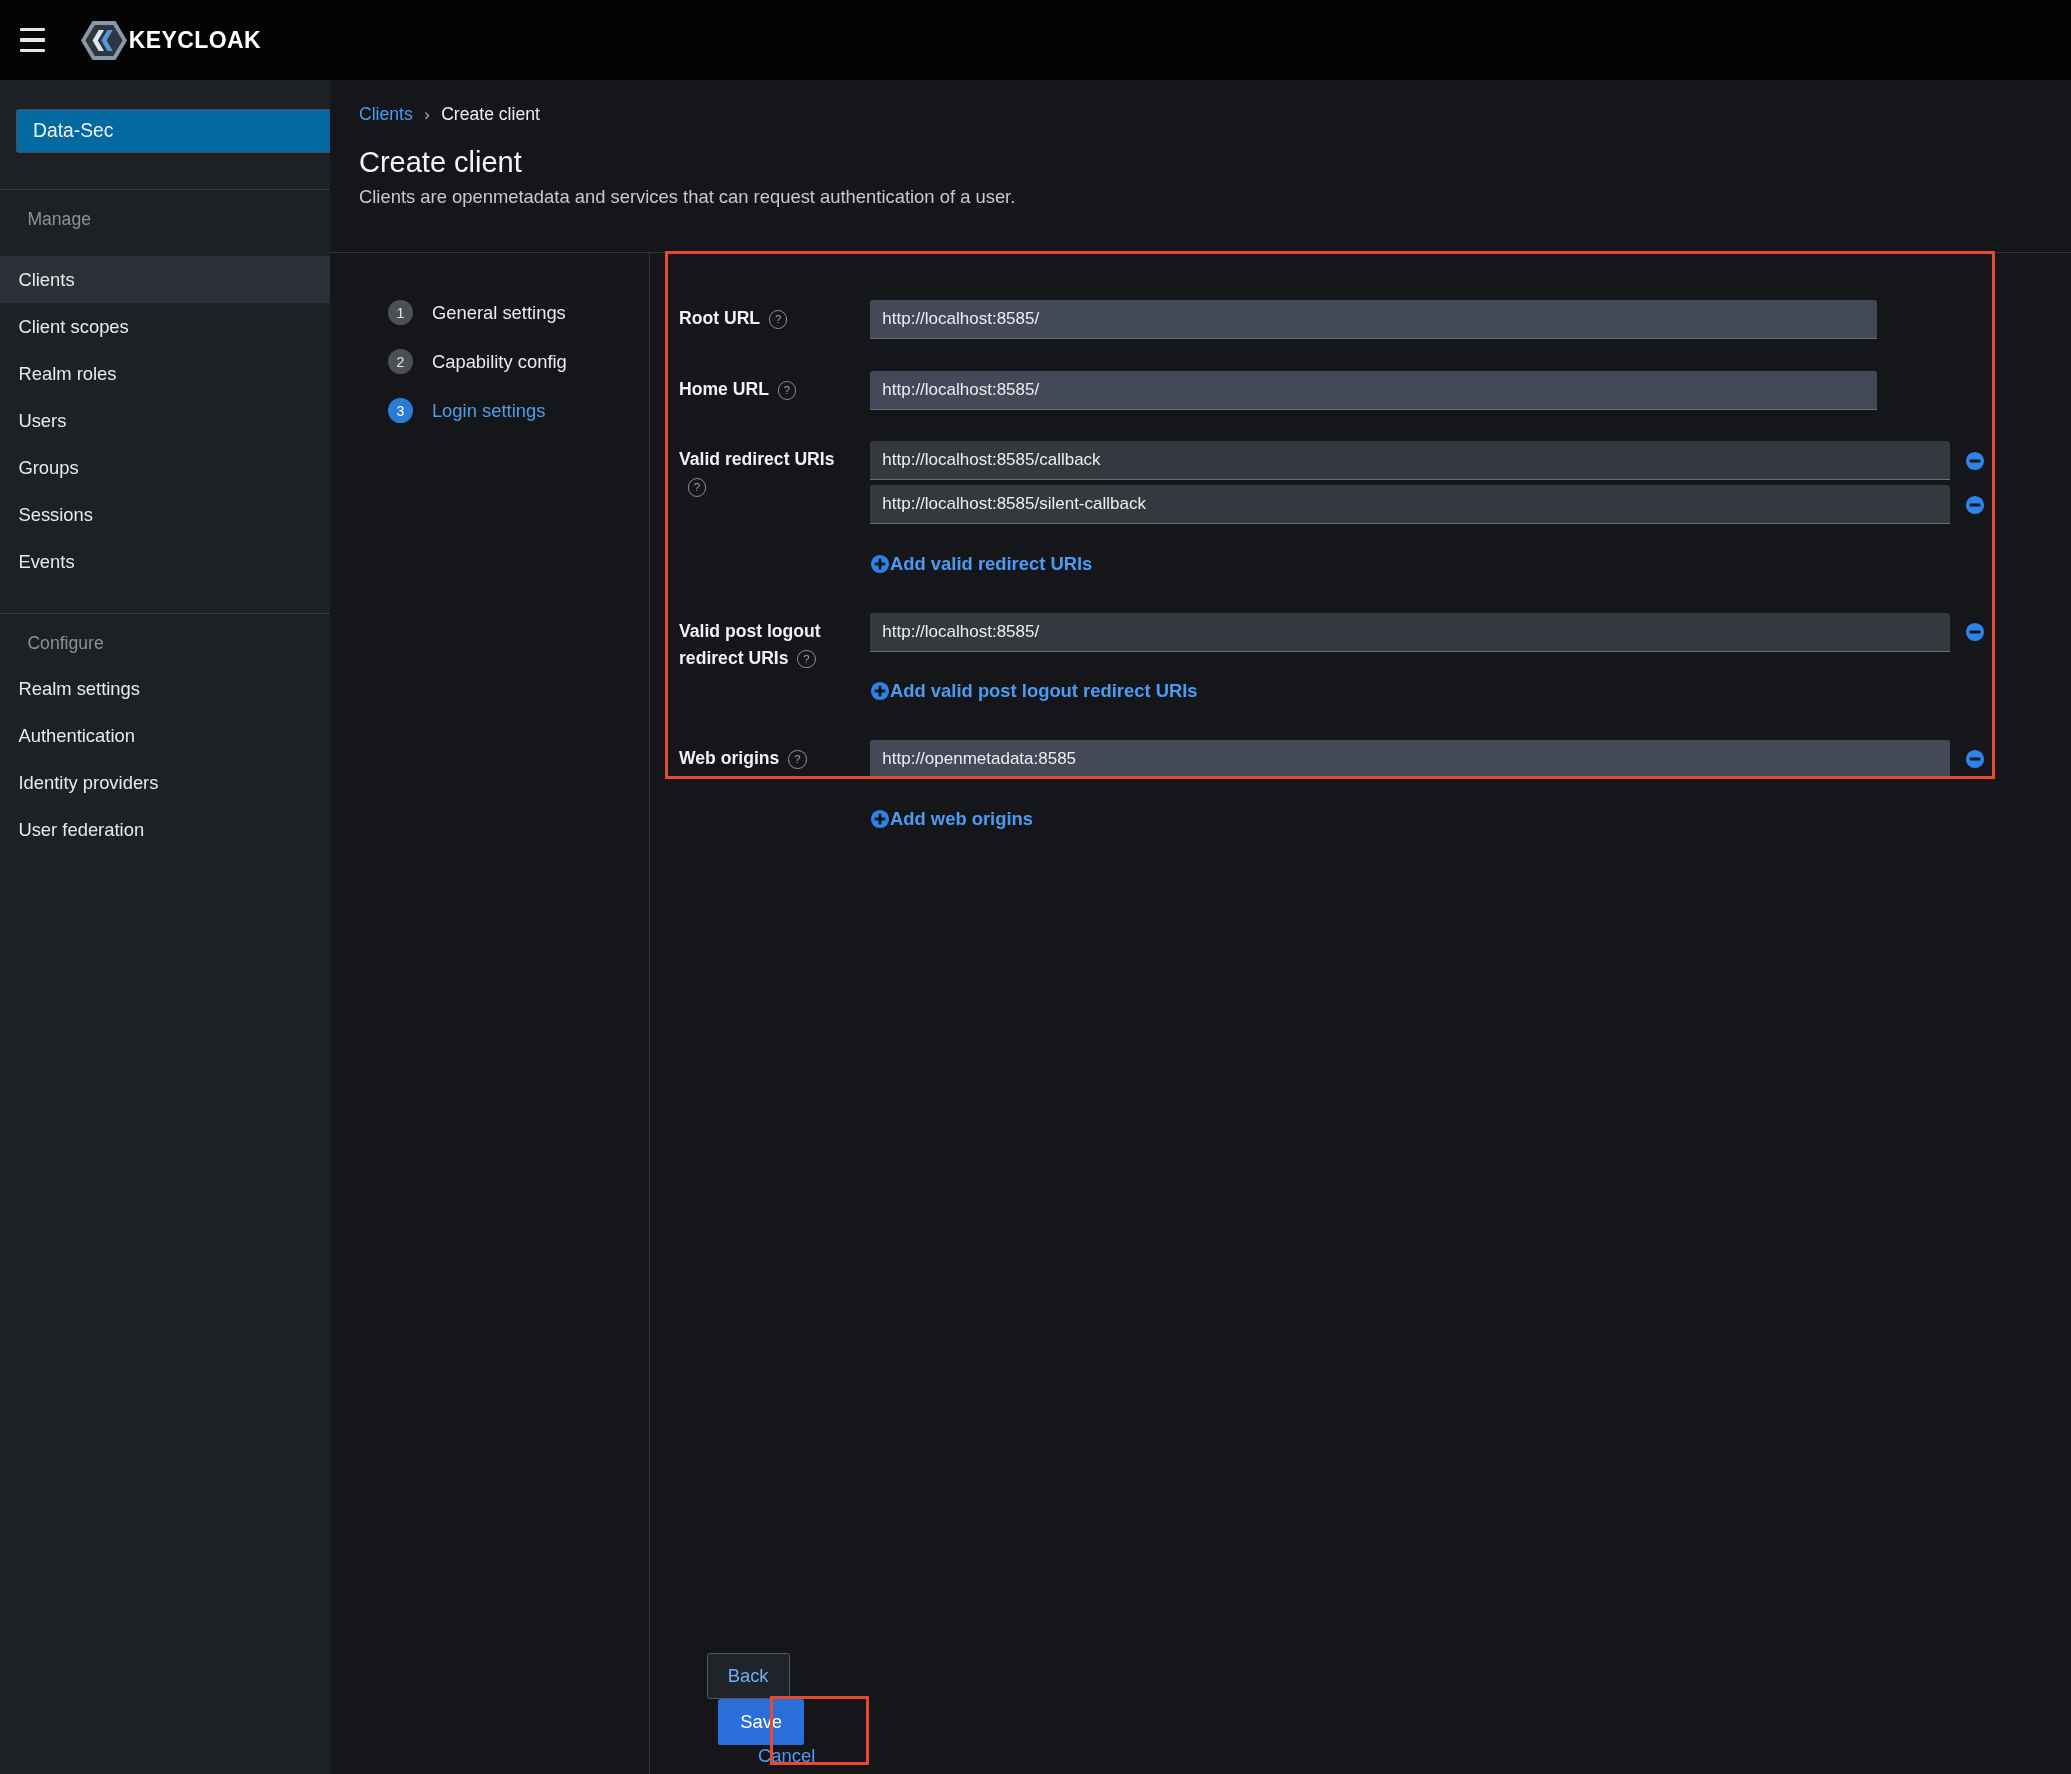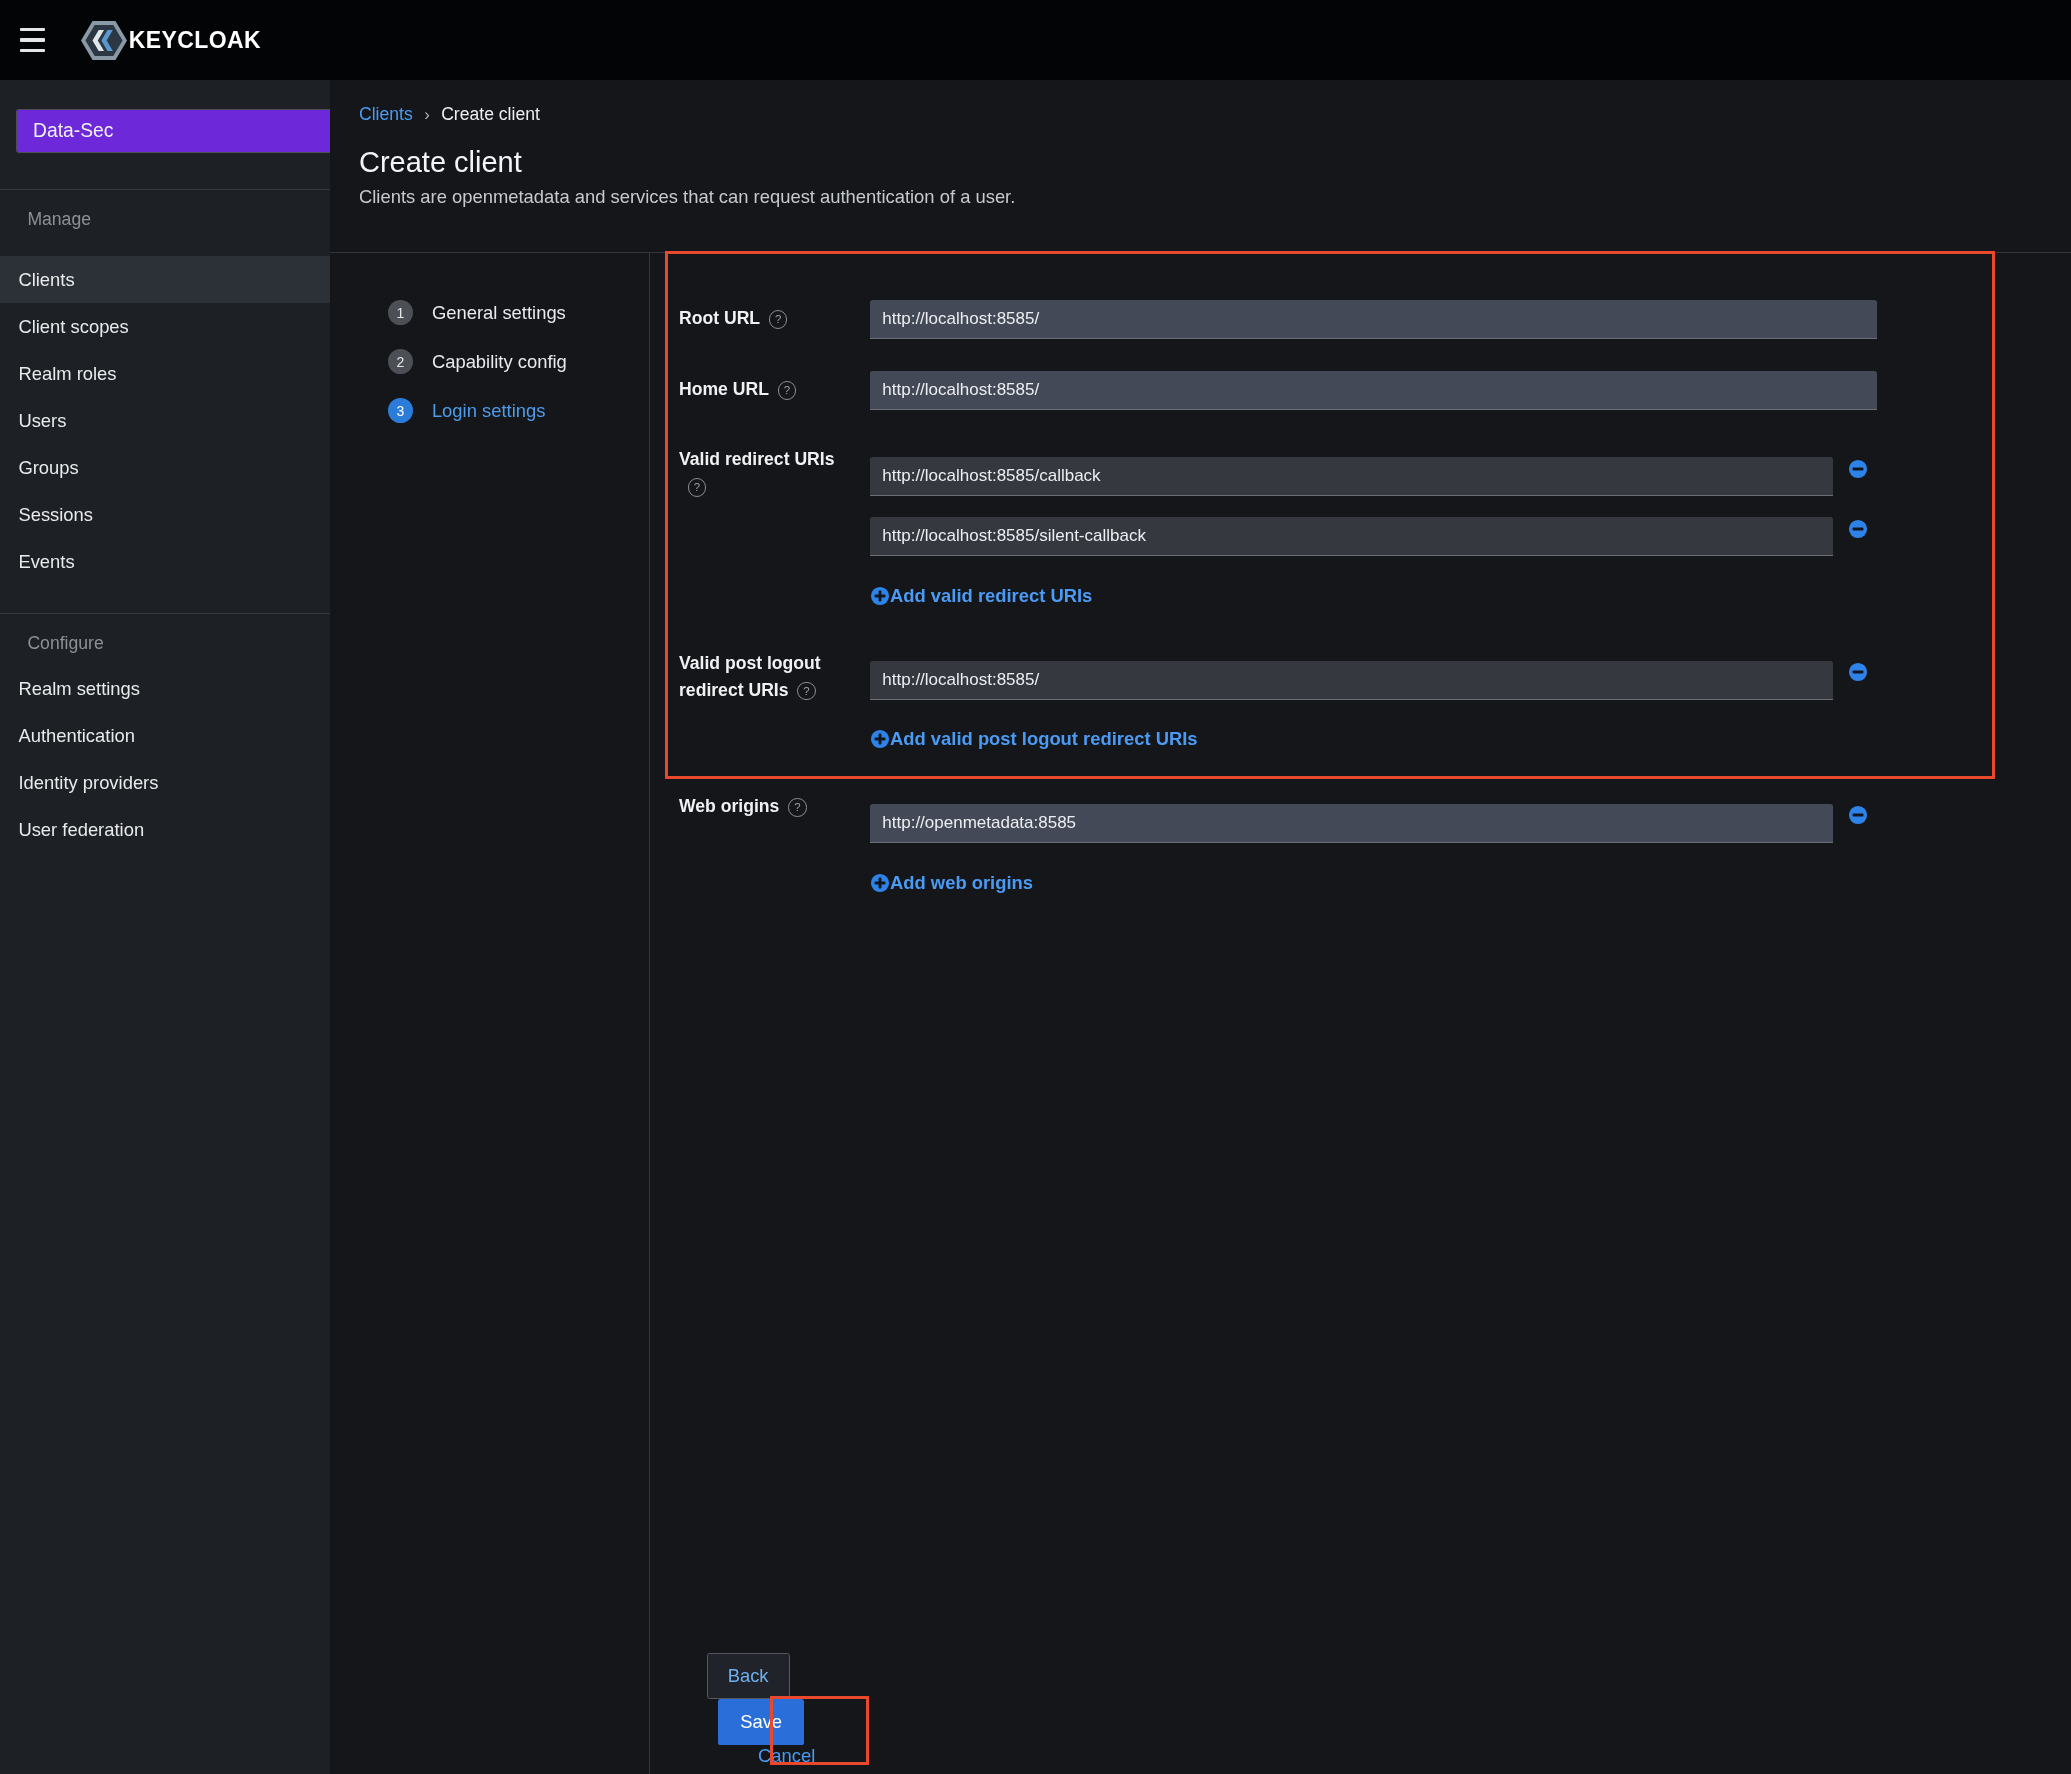--- a/index.html
+++ b/index.html
@@ -23,21 +23,21 @@
   .brand { display:flex; align-items:center; margin-left:34px; }
   .brand-text { color:#ffffff; font-size:23px; font-weight:700; letter-spacing:0.4px; margin-left:1.8px; }
 
   
   .layout { display:flex; height:1709px; }
 
   
   .sidebar { width:330px; background:#1d2025; flex:none; }
   .realm-wrap { padding:29px 16px 36px 16px; border-bottom:0.9px solid #35383d; }
   .realm-selector {
-    width:354px; height:44px; background:#6d28d9;
+    width:354px; height:44px; background:#0369a1;
     border:0.9px solid #4b4e54; border-radius:2.6px;
     display:flex; align-items:center; justify-content:space-between;
     padding:0 16px; font-size:19.3px; color:#f0f1f2; cursor:pointer;
   }
   .caret-down { width:0; height:0; border-left:6.1px solid transparent; border-right:6.1px solid transparent; border-top:7px solid #e8e8e8; }
   .nav-section-label { color:#8d9196; font-size:17.6px; padding-left:18.4px;margin-left:9px; }
   .section-manage .nav-section-label { margin-top:19.3px; }
   .section-configure { border-top:0.9px solid #35383d; margin-top:28px; }
   .section-configure .nav-section-label { margin-top:18.4px; }
   .nav-items { list-style:none; margin-top:26px; }
@@ -80,21 +80,21 @@
     margin-left:8.8px; vertical-align:middle; cursor:pointer; line-height:1;
   }
   .text-input {
     height:39px; border:none; border-bottom:0.9px solid #6a6e73; border-radius:2.6px 2.6px 0 0;
     color:#eceef2; font-size:17px; font-family:"Liberation Sans", sans-serif;
     padding:0 12.3px; outline:none;
   }
   .input-light { background:#434956; }
   .input-dark { background:#35383f; }
   .w-full { width:1007px; }
-  .w-short { width:963px;margin-top:16px; }
+  .w-short { width:1080px; }
   .field-stack { display:flex; flex-direction:column; gap:5.3px; }
   .input-line { display:flex; align-items:center; }
   .icon-btn { background:none; border:none; cursor:pointer; margin-left:15px; display:flex; align-items:center; }
   .add-link {
     background:none; border:none; cursor:pointer;
     display:flex; align-items:center; margin-top:23px;
     color:#4b9bf5; font-size:18.4px; font-family:"Liberation Sans", sans-serif; padding:0; height:23px;font-weight:bold;
   }
   .mb-a { margin-bottom:32px; }
   .mb-b { margin-bottom:31px; }

